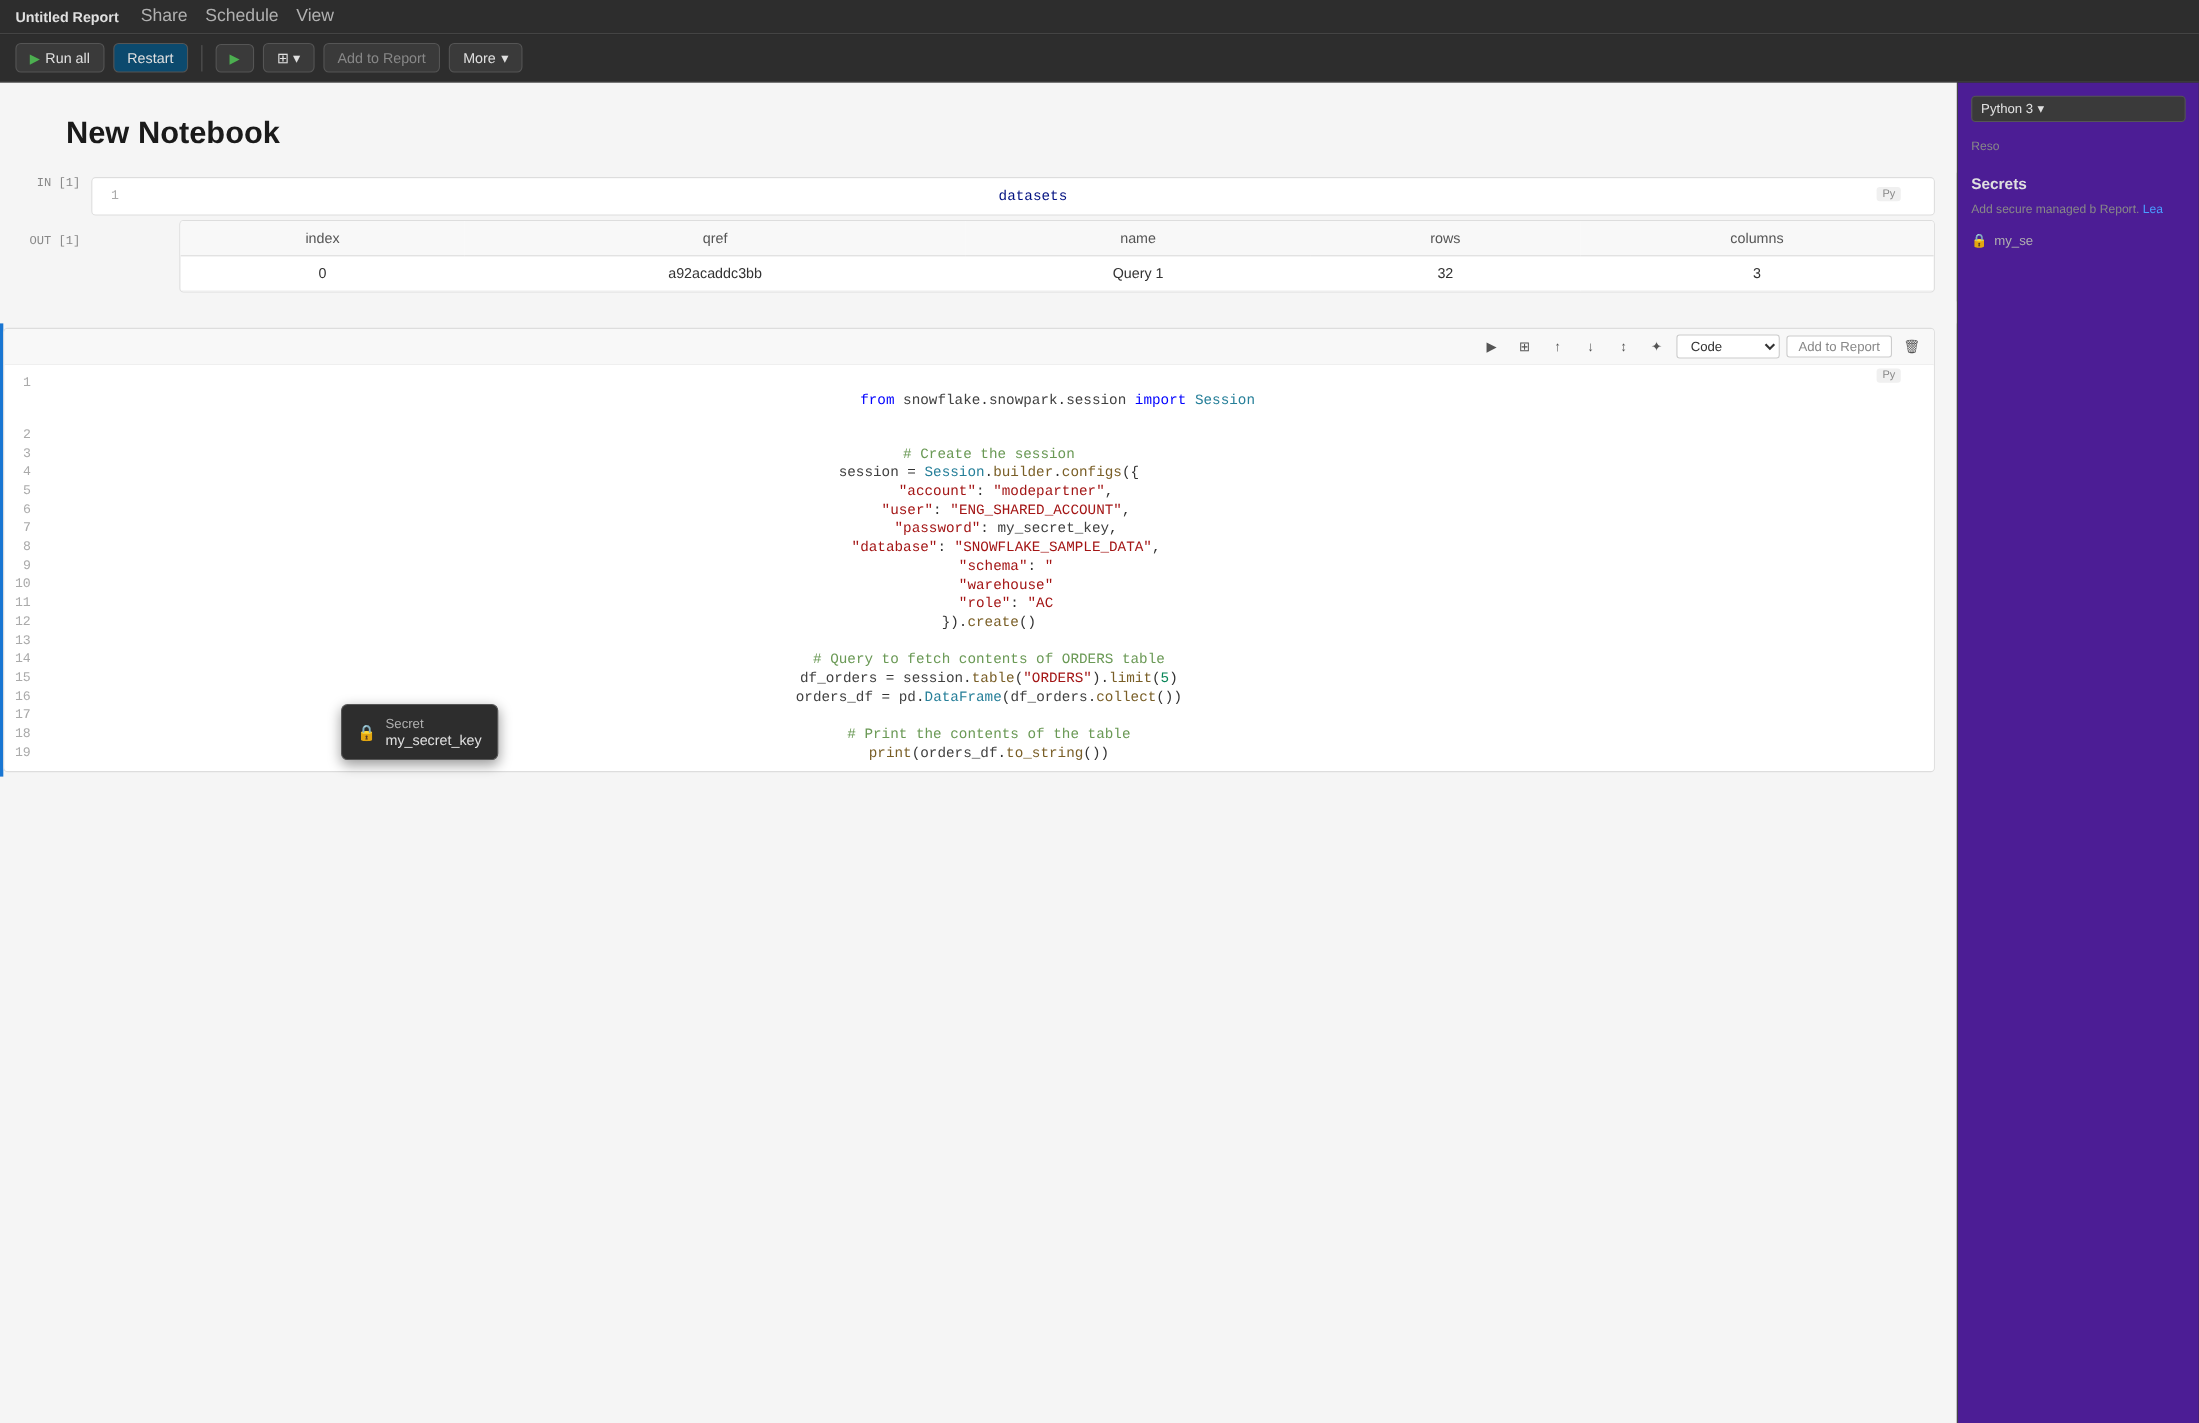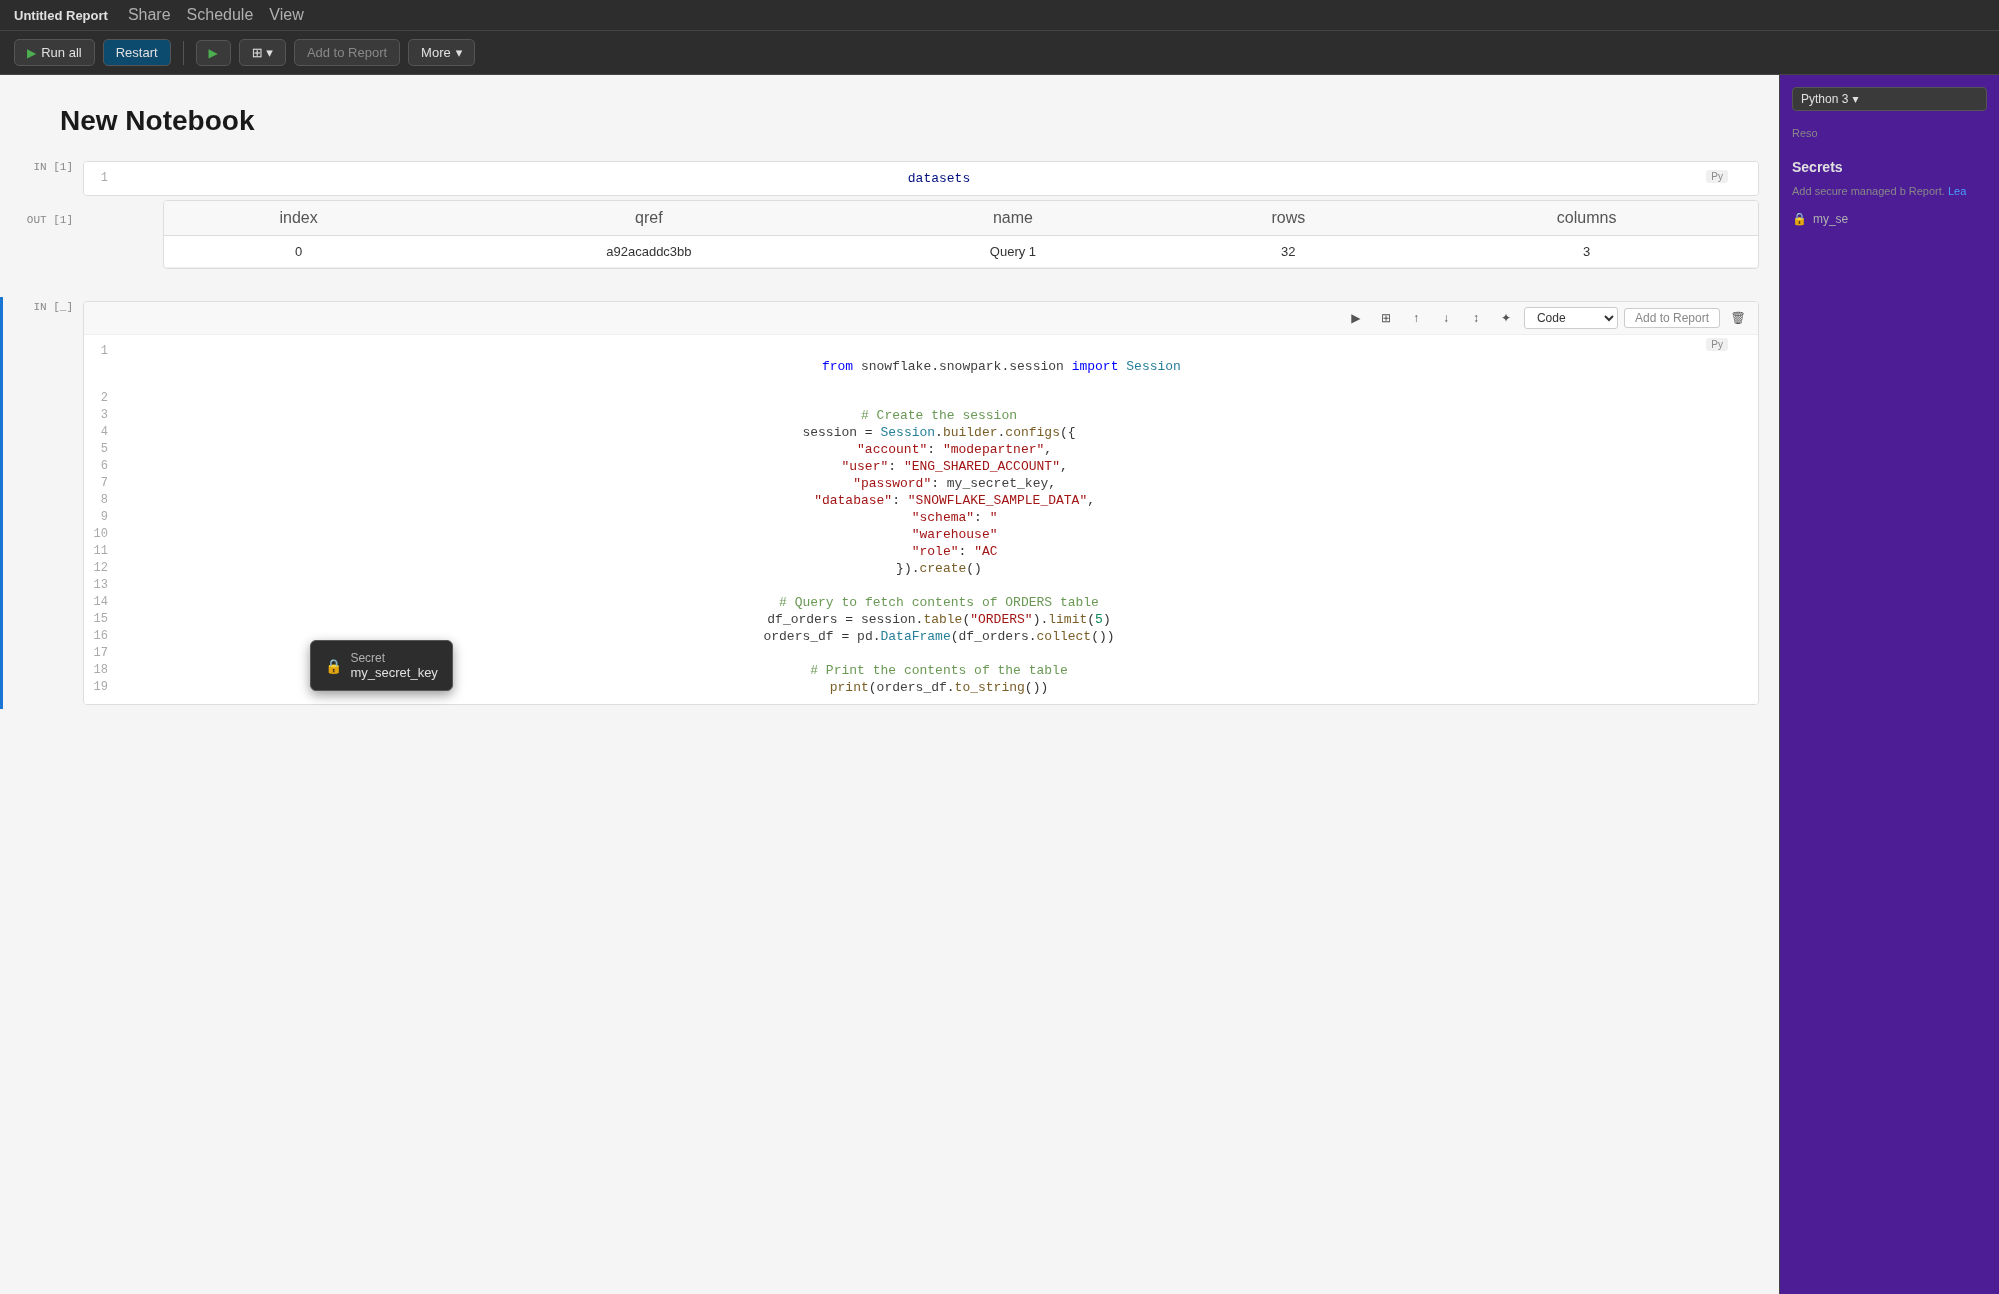--- a/index.html
+++ b/index.html
@@ -229,21 +229,21 @@
       font-size: 13px;
     }
 
     .output-table th {
       background: #f8f8f8;
       border-bottom: 1px solid #ddd;
       padding: 8px 20px;
       text-align: center;
       font-weight: 500;
       color: #555;
-      font-size: 16px;
+      font-size: 13px;
     }
 
     .output-table td {
       padding: 8px 20px;
       text-align: center;
       color: #333;
       border-bottom: 1px solid #f0f0f0;
     }
 
     
@@ -458,21 +458,20 @@
           </table>
         </div>
       </div>
     </div>
 
     <div style="height: 20px; background: #f5f5f5;"></div>
 
     <div class="cell-wrapper">
       <div class="cell-row-with-border">
         <div class="active-cell-border"></div>
-        <div class="cell-label out-label">IN [_]</div>
         <div class="cell-content" style="position:relative;">
 
           <div class="cell-toolbar">
             <button class="cell-tool-btn">▶</button>
             <button class="cell-tool-btn">⊞</button>
             <button class="cell-tool-btn">↑</button>
             <button class="cell-tool-btn">↓</button>
             <button class="cell-tool-btn">↕</button>
             <button class="cell-tool-btn">✦</button>
             <select class="cell-type-select">

